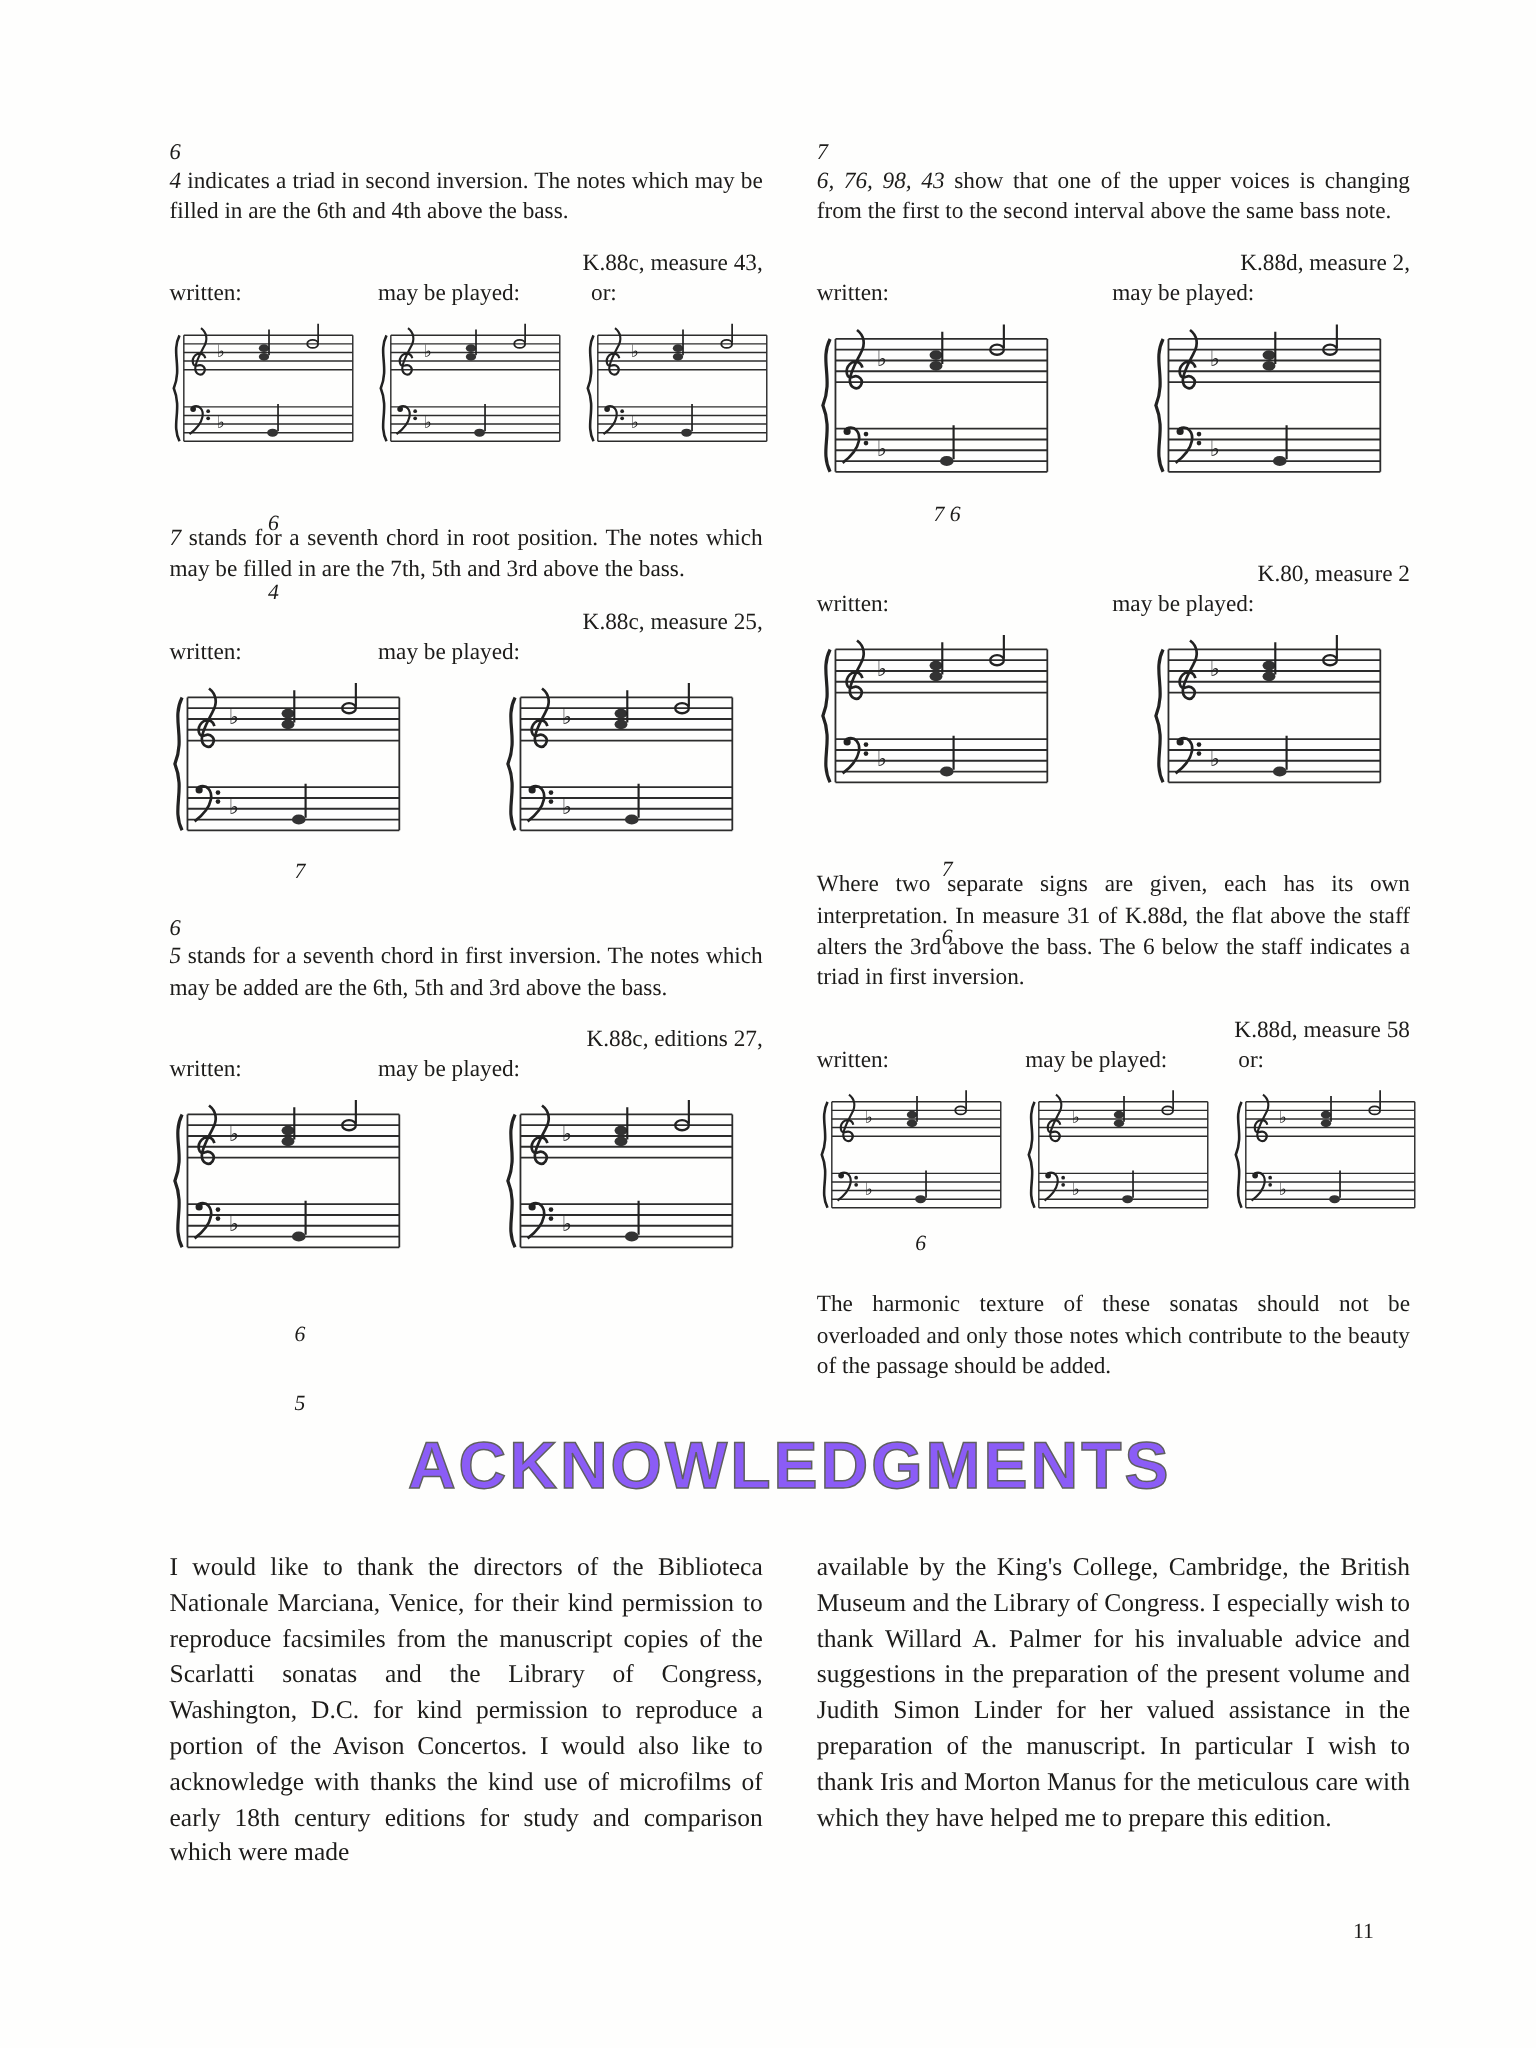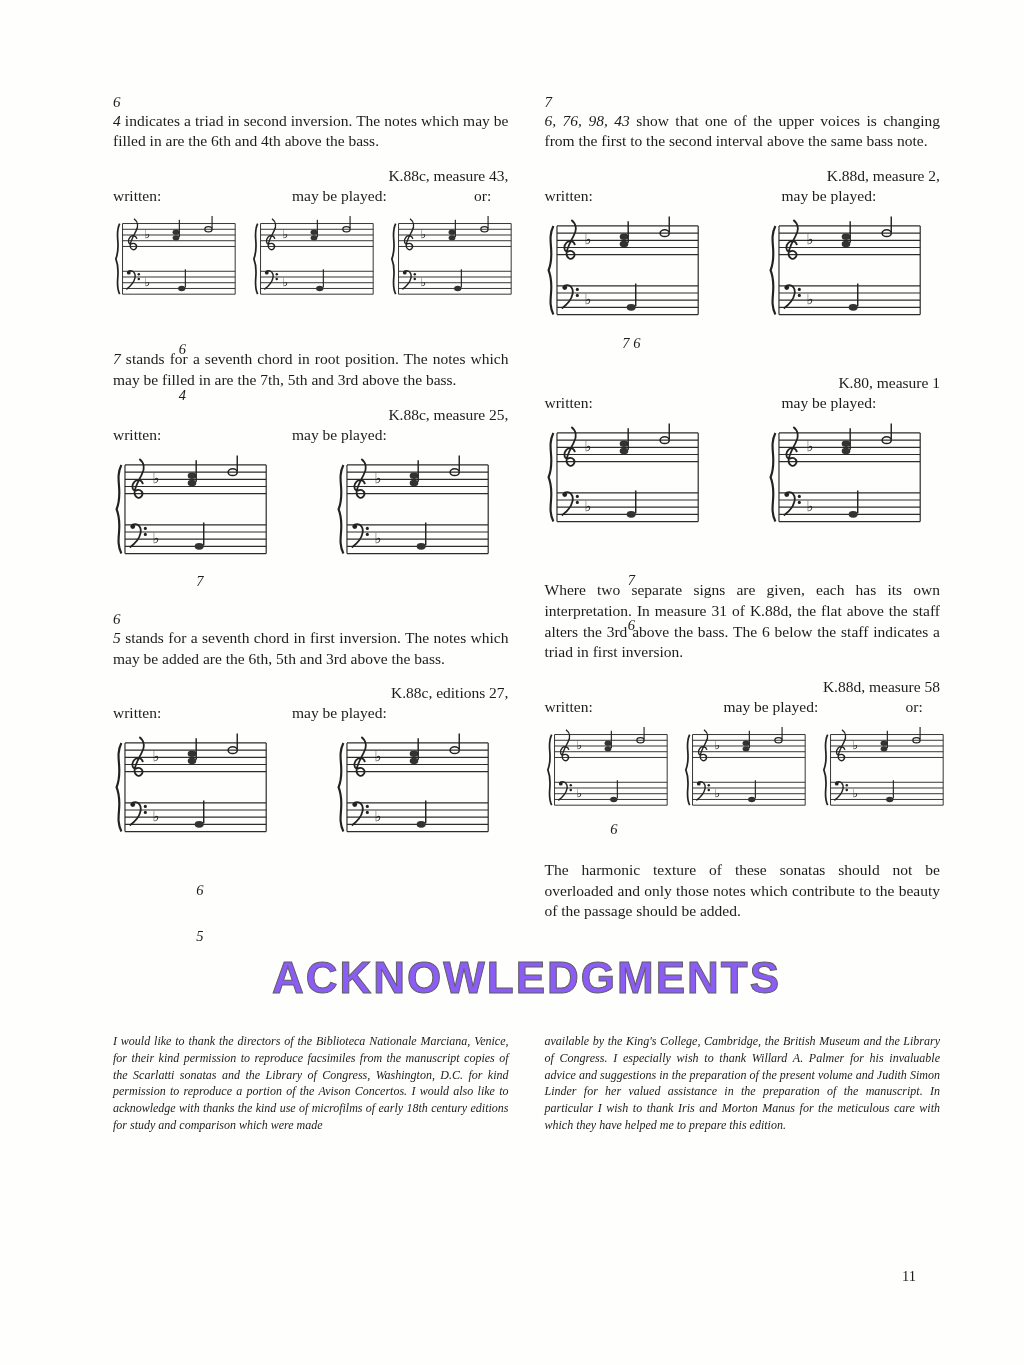--- a/index.html
+++ b/index.html
@@ -14,21 +14,21 @@
     font-family:"Liberation Serif", serif;
   }
   .top-grid { display:grid; grid-template-columns:1fr 1fr; column-gap:36px; }
   .col { min-width:0; }
 
   .figline { font-style:italic; font-size:15px; line-height:1.05; margin:0; }
   p.body { font-size:15.5px; line-height:1.33; text-align:justify; margin:0 0 15px 0; }
   em.figlead { font-style:italic; }
 
   .caption { font-size:15.5px; margin:8px 0 2px 0;text-align:right; }
-  .labels { display:flex; font-size:15.5px; margin:0 0 9px 0;gap:40px; }
+  .labels { display:flex; font-size:15.5px; margin:0 0 9px 0; }
   .labels .l1 { width:128px; flex:none; }
   .labels .l2 { width:142px; flex:none;margin-left:11px; }
   .labels.wide .l1 { width:186px; }
 
   .mex { display:flex; position:relative; margin-bottom:40px; }
   .mex.three { gap:12px; }
   .mex.three .sysbox { width:126px; flex:none; }
   .mex.two  { gap:64px; }
   .mex.two .sysbox { width:158px; flex:none; }
   .sysbox { position:relative; }
@@ -47,23 +47,23 @@
     font-family:"Liberation Sans", sans-serif;
     font-weight:bold;
     font-size:44px;
     letter-spacing:2px;
     color:#8b5cf6;
     -webkit-text-stroke:1px #5f5f5f;
     margin:16px 0 30px 0;
   }
   .ack-grid {
     display:grid; grid-template-columns:1fr 1fr; column-gap:36px;
-    font-size:12px; line-height:1.40; text-align:justify;font-style:italic;
-  }
-  .pagenum { position:absolute; right:108px; bottom:80px; font-size:14.5px; }
+    font-size:17px; line-height:1.40; text-align:justify;
+  }
+  .pagenum { position:absolute; right:108px; bottom:68px; font-size:14.5px; }
 </style>
 </head>
 <body>
 
 <svg width="0" height="0" style="position:absolute" aria-hidden="true">
   <defs>
     <g id="gs">
       <path d="M7 10 C1 22 9 32 3 47 C9 62 1 72 7 84" fill="none" stroke="#222" stroke-width="1.8"></path>
       <g stroke="#2c2c2c" stroke-width="1">
         <line x1="10" y1="10" x2="128" y2="10"></line>
@@ -197,21 +197,21 @@
             </svg>
           <div class="bassfig"><span>7 6</span></div>
         </div>
         <div class="sysbox">
             <svg class="gs" viewBox="0 0 132 100">
               <use href="#gs"></use>
             </svg>
           </div>
       </div>
 
-      <div class="caption">K.80, measure 1</div>
+      <div class="caption">K.80, measure 2</div>
       <div class="labels wide">
         <span class="lab l1">written:</span>
         <span class="lab l2">may be played:</span>
       </div>
       <div class="mex two">
         <div class="sysbox">
           <svg class="gs" viewBox="0 0 132 100">
               <use href="#gs"></use>
             </svg>
           <div class="bassfig stack">

